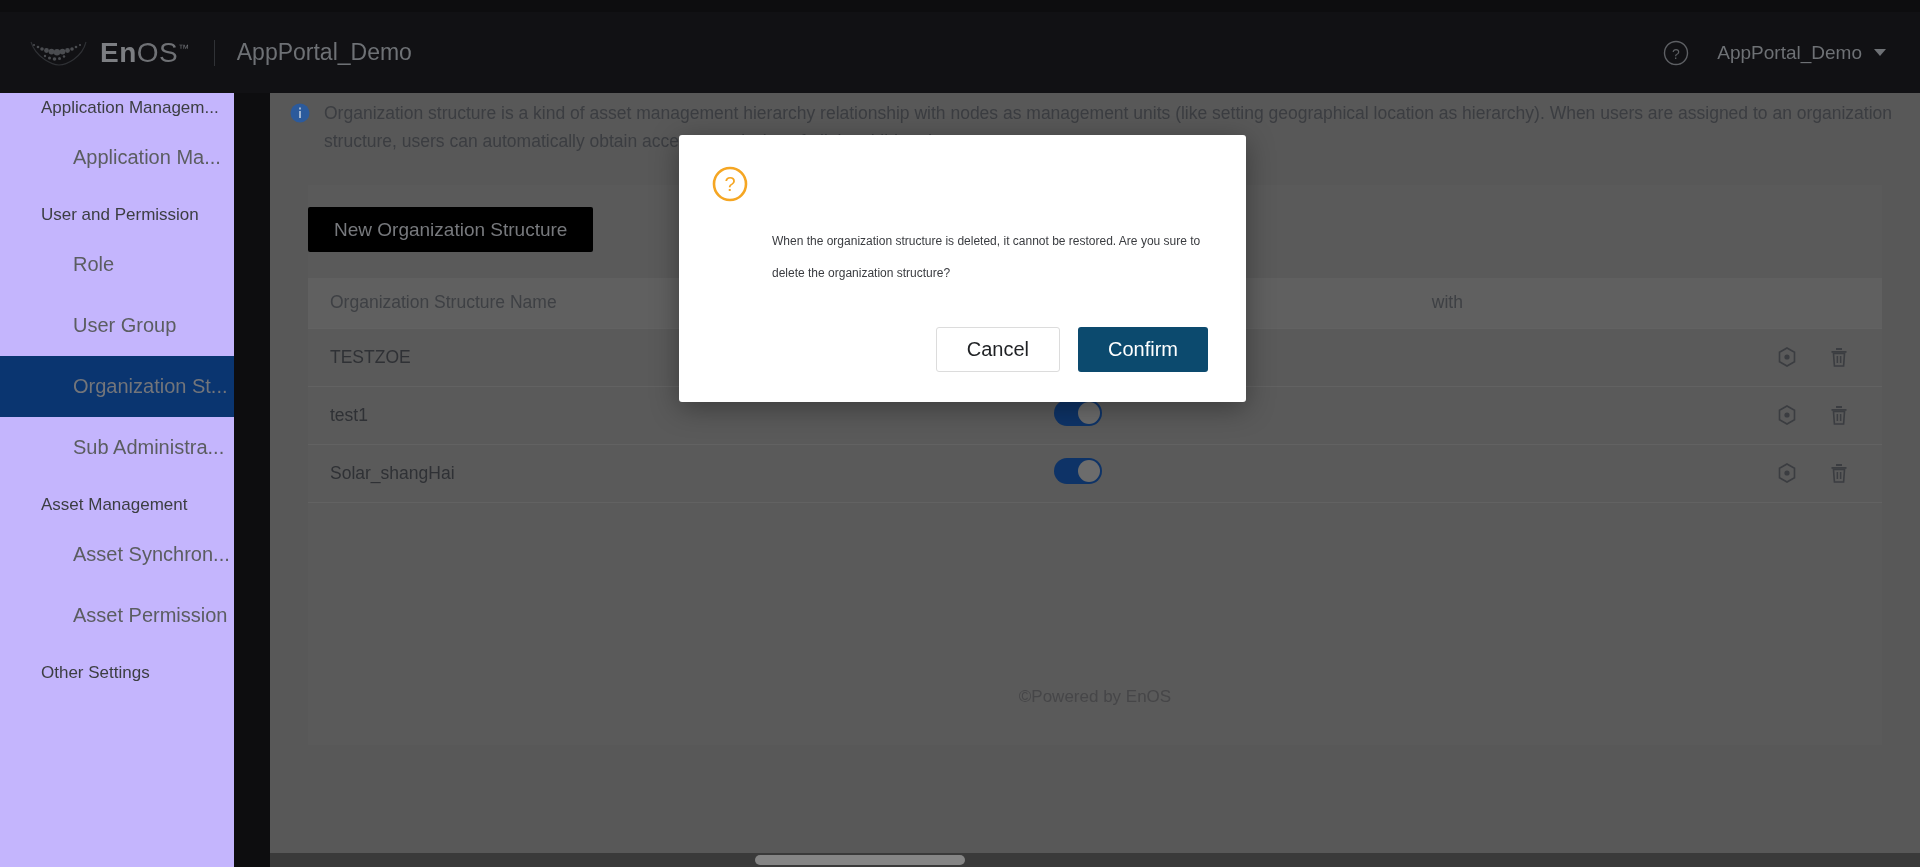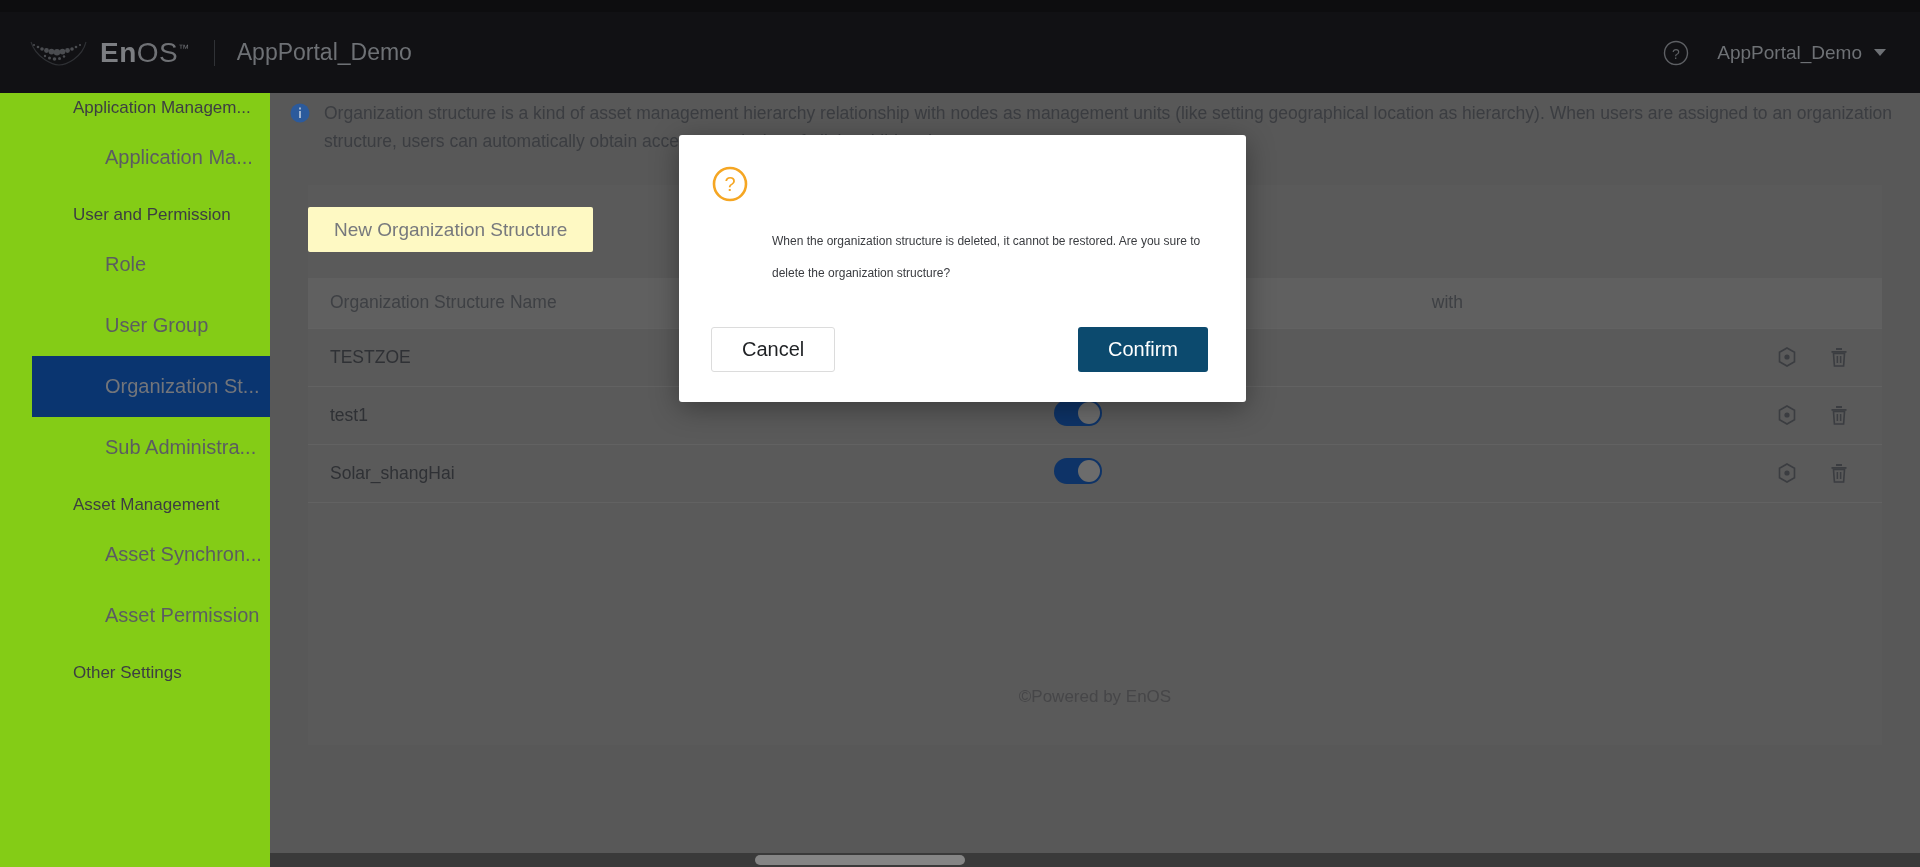--- a/index.html
+++ b/index.html
@@ -59,25 +59,24 @@
   .caret {
     width: 0; height: 0;
     border-left: 6px solid transparent;
     border-right: 6px solid transparent;
     border-top: 7px solid #6e7175;
   }
 
   
   .sidebar {
     position: absolute; top: 81px; left: 0;
-    width: 270px; height: 786px;
-    background: #84cc16;
+    width: 234px; height: 786px;
+    background: #c4b5fd;
     overflow: hidden;
     z-index: 4;
-    padding-left: 32px;
   }
   .nav-group-title {
     color: #3c3e42;
     font-size: 17px;
     padding: 17px 0 9px 41px;
     white-space: nowrap;
   }
   .nav-item {
     height: 61px;
     display: flex; align-items: center;
@@ -113,21 +112,21 @@
     max-width: 1590px;
   }
   .content-card {
     margin: 16px 38px 0 38px;
     background: #5a5a5a;
     min-height: 560px;
     position: relative;
   }
   .btn-primary {
     display: inline-block;
-    background: #fef9c3;
+    background: #000000;
     color: #77797d;
     border: none;
     font-size: 19px;
     padding: 0 26px;
     height: 45px; line-height: 45px;
     margin: 22px 0 0 0;
     border-radius: 2px;
     cursor: pointer;
     font-family: "Liberation Sans", sans-serif;
   }
@@ -231,21 +230,21 @@
   }
   .modal-body {
     margin: 22px 0 0 61px;
     font-size: 12px;
     line-height: 32px;
     color: #3a3c40;
     max-width: 430px;
   }
   .modal-actions {
     margin-top: 38px;
-    display: flex; justify-content: space-between; gap: 18px;
+    display: flex; justify-content: flex-end; gap: 18px;
   }
   .btn-cancel {
     background: #ffffff;
     border: 1px solid #dcdcdc;
     color: #1f2124;
     font-size: 20px;
     height: 45px;
     padding: 0 30px;
     border-radius: 3px;
     cursor: pointer;

